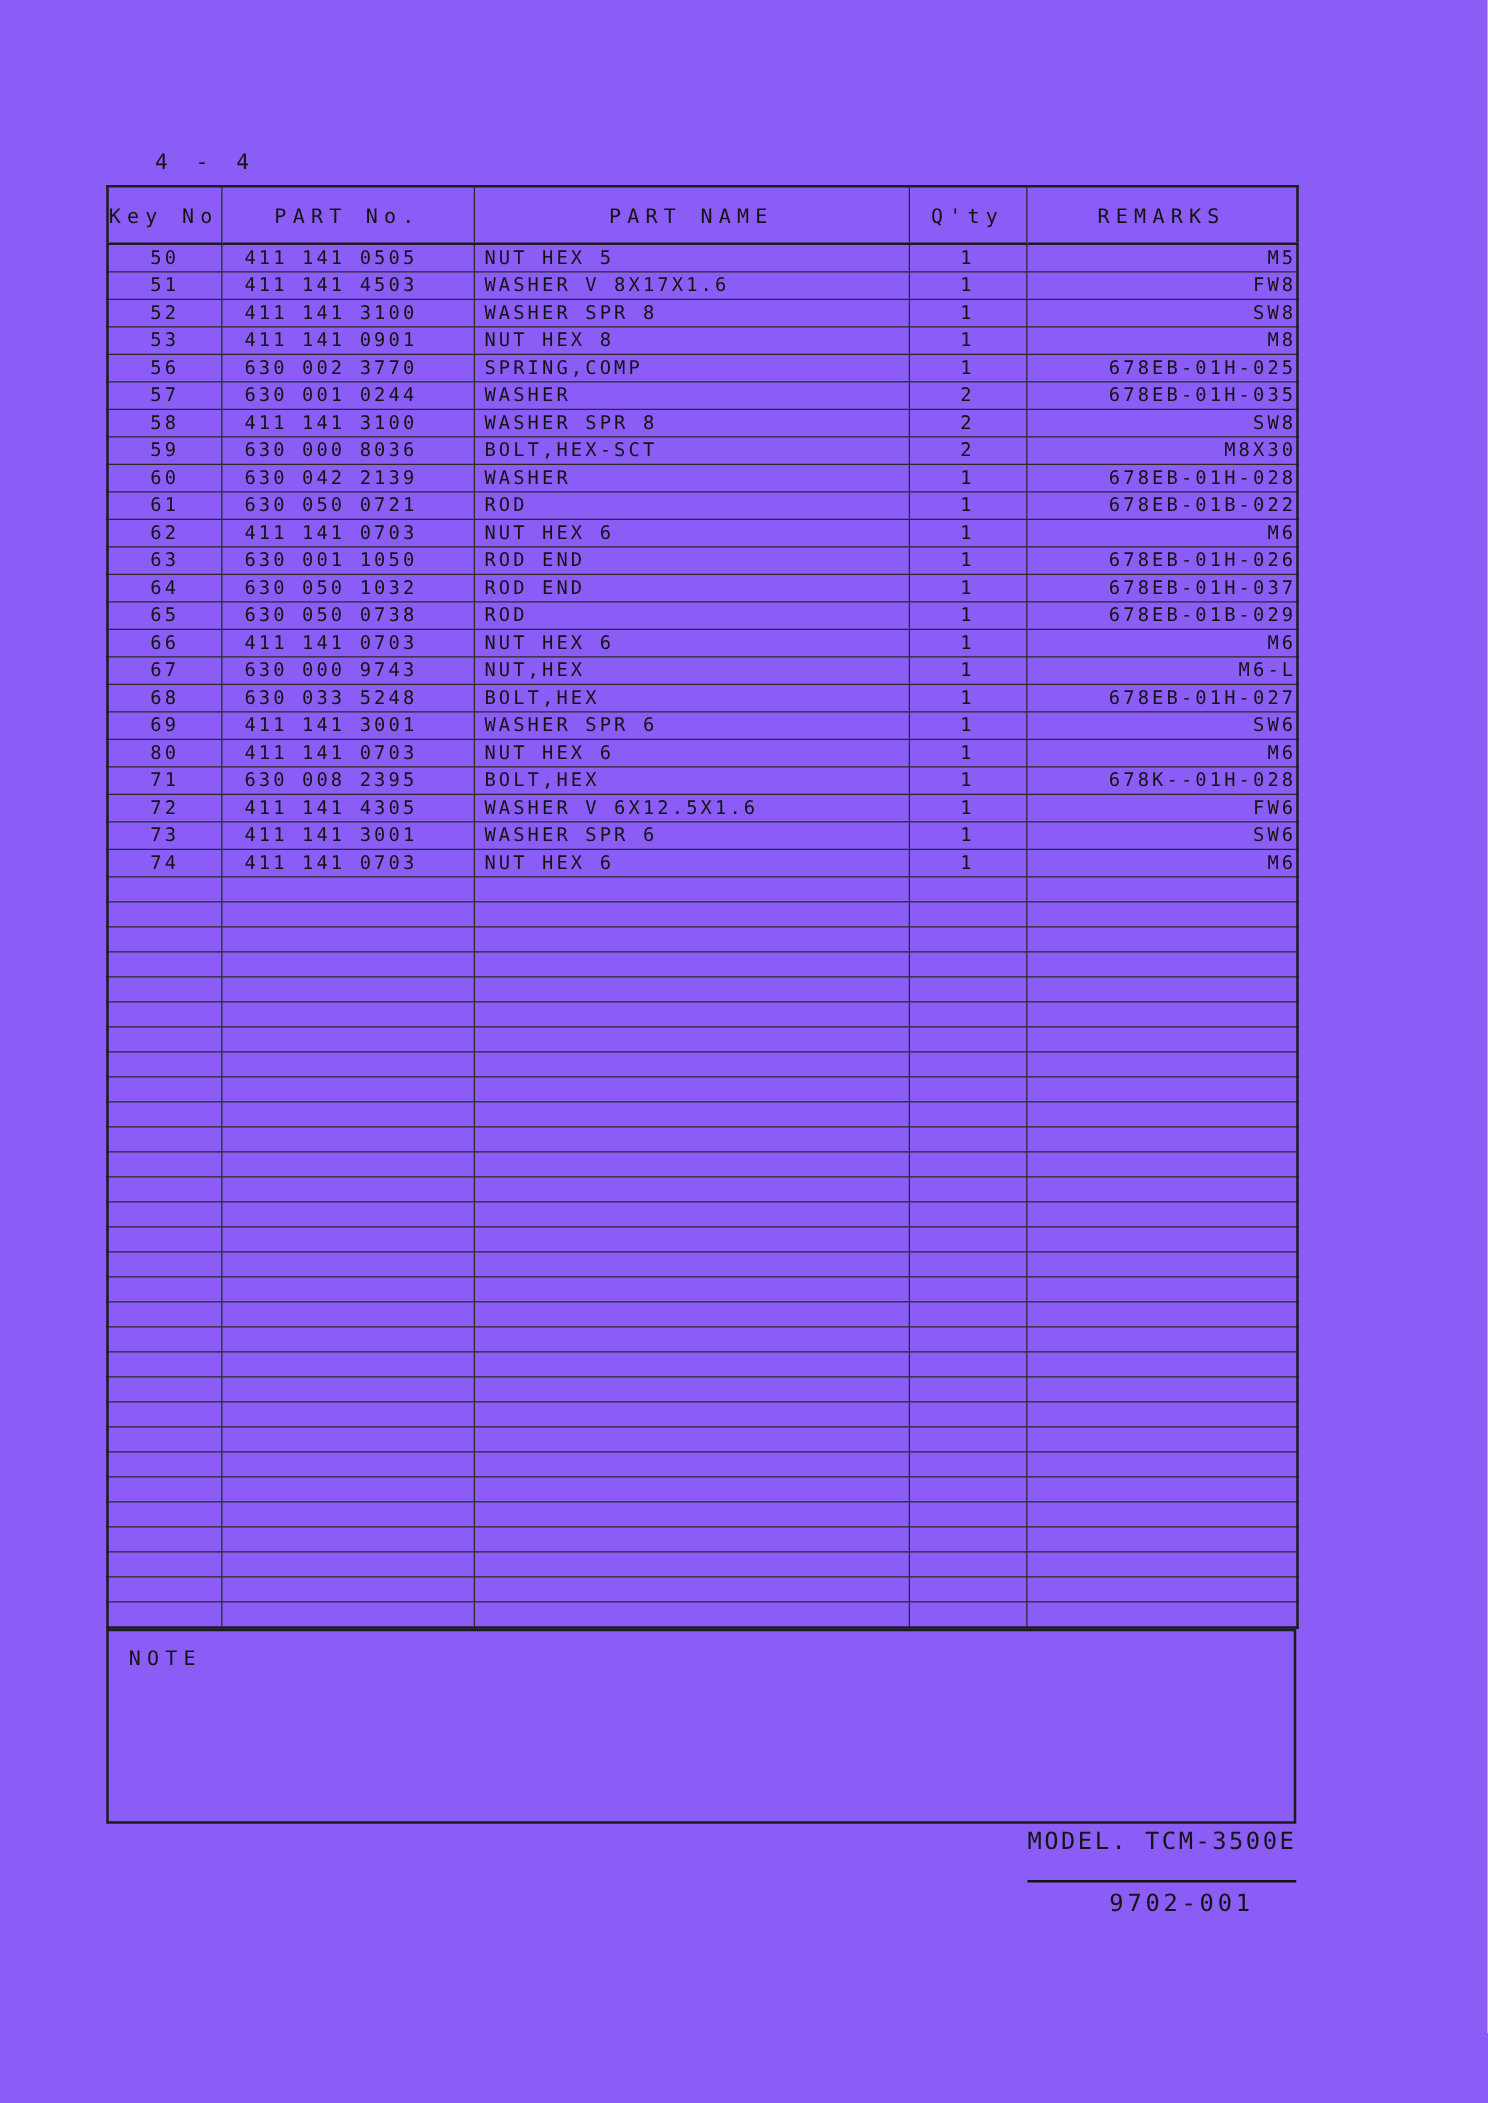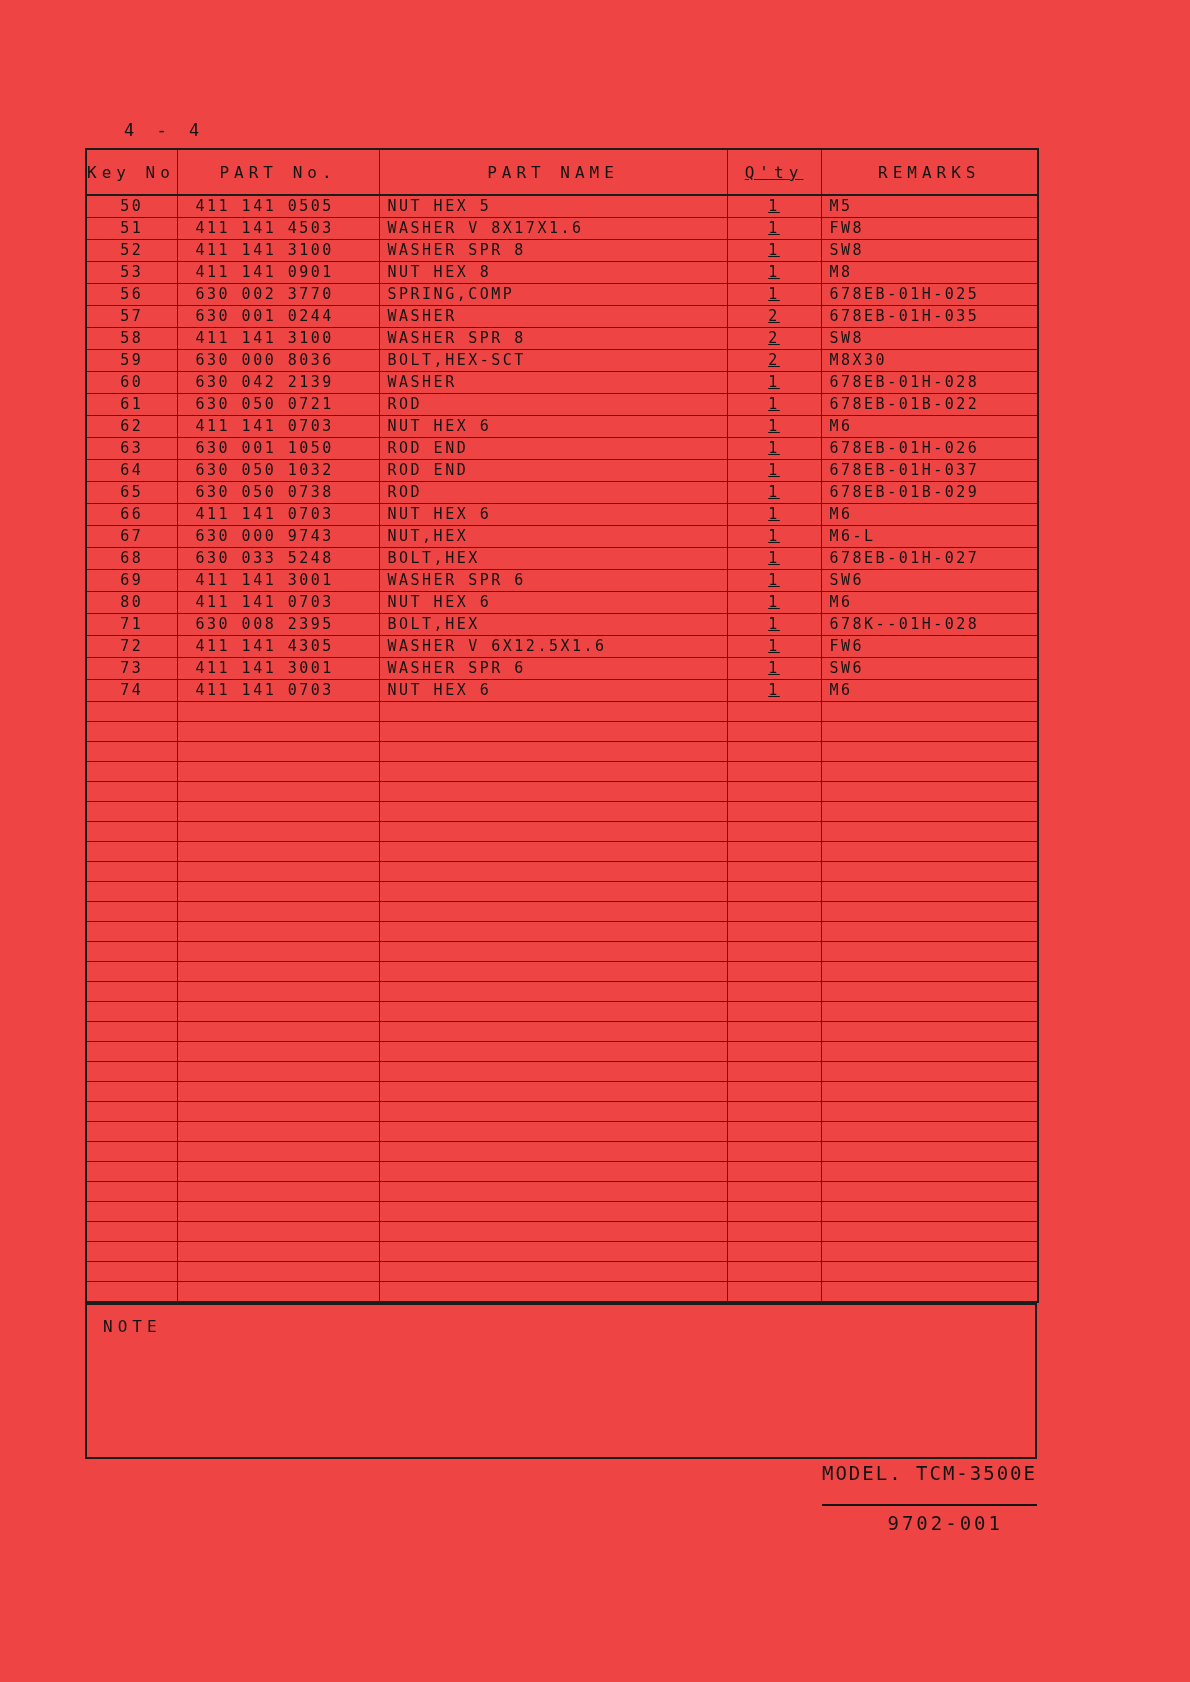--- a/index.html
+++ b/index.html
@@ -4,21 +4,21 @@
 <style>
   html, body {
     margin: 0;
     padding: 0;
     background: #e8e8e8;
   }
   .page {
     position: relative;
     width: 1190px;
     height: 1682px;
-    background: #ef4444;
+    background: #8b5cf6;
     color: #141414;
     font-family: "DejaVu Sans Mono", "Liberation Mono", monospace;
     overflow: hidden;
   }
   .page-number {
     position: absolute;
     left: 124px;
     top: 120px;
     font-size: 17px;
     letter-spacing: 6px;
@@ -52,22 +52,22 @@
     font-size: 15px;
     letter-spacing: 2.5px;
     line-height: 21px;
   }
   .parts-table tr.empty-row td {
     height: 19px;
   }
   .col-key     { width: 91px;  text-align: center; }
   .col-partno  { width: 202px; text-align: left; padding-left: 18px; }
   .col-name    { width: 348px; text-align: left; padding-left: 8px; }
-  .col-qty     { width: 94px;  text-align: center; text-decoration: underline; }
-  .col-remarks { width: 217px; text-align: left; padding-left: 8px; }
+  .col-qty     { width: 94px;  text-align: center; }
+  .col-remarks { width: 217px; text-align: right; padding-left: 8px; }
   td.col-partno, td.col-name, td.col-remarks { padding-left: 8px; }
   td.col-partno { padding-left: 18px; }
   .note-box {
     position: absolute;
     left: 85px;
     top: 1303px;
     width: 948px;
     height: 152px;
     border: 2px solid #1c1c1c;
     background: transparent;

